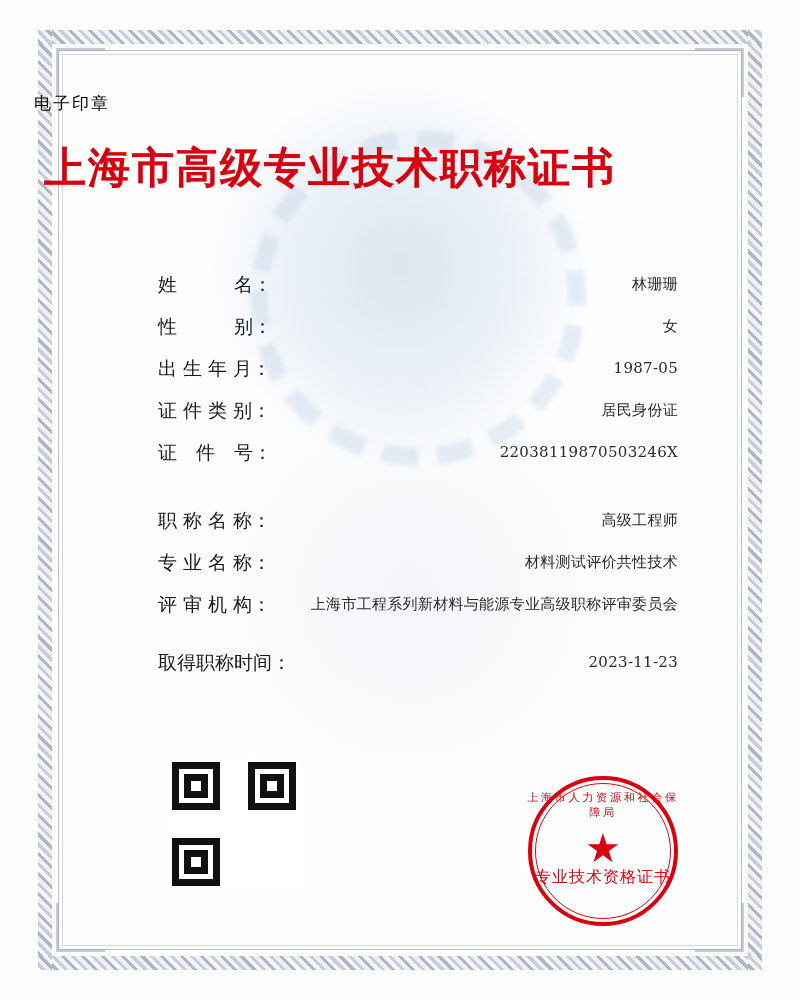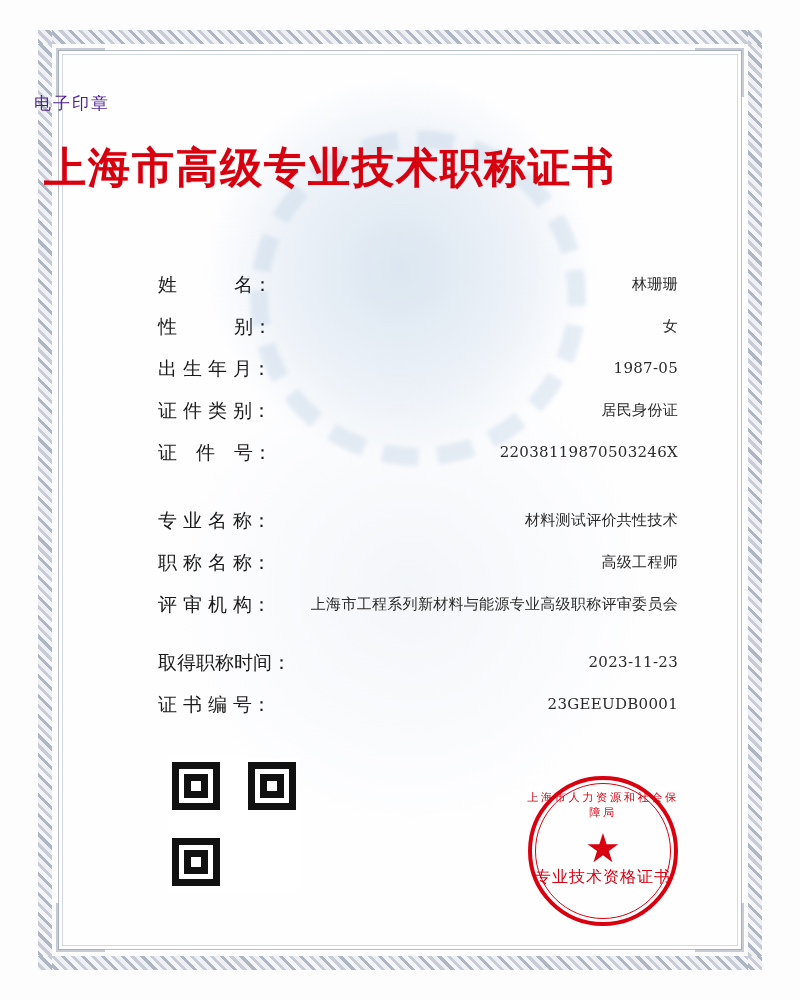--- a/index.html
+++ b/index.html
@@ -255,21 +255,21 @@
     color: #d9000f;
     font-family: "DejaVu Serif", "Liberation Serif", serif;
     font-size: 16px;
     letter-spacing: 1px;
   }
   .seal-label {
     position: absolute;
     left: 34px;
     top: 92px;
     width: 150px;
-    color: #4c1d95;
+    color: #000000;
     font-family: "DejaVu Serif", "Liberation Serif", serif;
     font-size: 17px;
     letter-spacing: 2px;
   }
 </style>
 </head>
 <body>
 
 <div class="certificate">
 
@@ -307,41 +307,37 @@
       <div class="value">居民身份证</div>
     </div>
     <div class="row">
       <div class="label">证　件　号：</div>
       <div class="value">22038119870503246X</div>
     </div>
 
     <div class="group-gap"></div>
 
     <div class="row">
+      <div class="label">职 称 名 称：</div>
+      <div class="value">高级工程师</div>
+    </div>
+    <div class="row">
       <div class="label">专 业 名 称：</div>
       <div class="value">材料测试评价共性技术</div>
     </div>
     <div class="row">
-      <div class="label">职 称 名 称：</div>
-      <div class="value">高级工程师</div>
-    </div>
-    <div class="row">
       <div class="label">评 审 机 构：</div>
       <div class="value">上海市工程系列新材料与能源专业高级职称评审委员会</div>
     </div>
 
     <div class="group-gap-sm"></div>
 
     <div class="row">
       <div class="label">取得职称时间：</div>
       <div class="value">2023-11-23</div>
-    </div>
-    <div class="row">
-      <div class="label">证 书 编 号：</div>
-      <div class="value">23GEEUDB0001</div>
     </div>
 
   </div>
 
   <div class="qr-block">
     <div class="qr">
       <div class="qr-finder-bl"></div>
     </div>
   </div>
 

